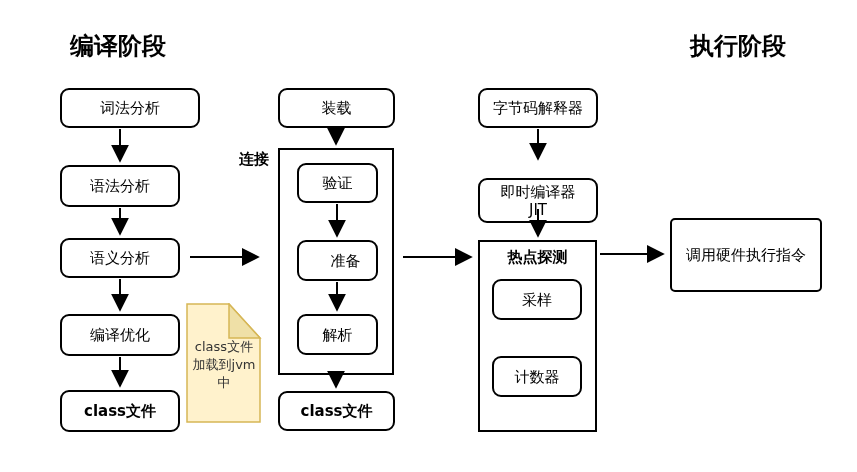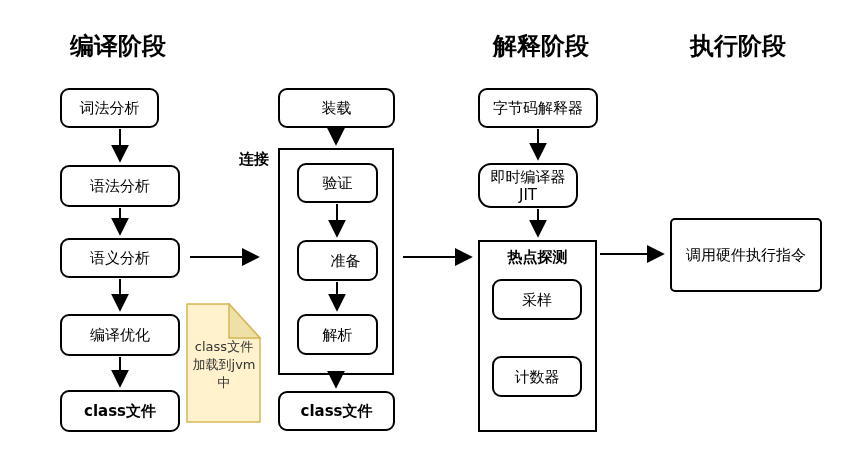--- a/index.html
+++ b/index.html
@@ -61,24 +61,23 @@
     color: #333333;
   }
   .jit-lines { display: flex; flex-direction: column; }
 </style>
 </head>
 <body>
 
 <div class="canvas">
 
   <div class="col-title" style="left:58px; top:32px; width:120px;">编译阶段</div>
-  <div class="col-title" style="left:481px; top:32px; width:120px;">解释阶段</div>
   <div class="col-title" style="left:678px; top:32px; width:120px;">执行阶段</div>
 
-  <div class="rbox" style="left:60px; top:88px; width:99px; height:40px;">词法分析</div>
+  <div class="rbox" style="left:60px; top:88px; width:140px; height:40px;">词法分析</div>
   <div class="rbox" style="left:60px; top:165px; width:120px; height:42px;">语法分析</div>
   <div class="rbox" style="left:60px; top:314px; width:120px; height:42px;">编译优化</div>
   <div class="rbox" style="left:60px; top:238px; width:120px; height:40px;">语义分析</div>
   <div class="rbox bold" style="left:60px; top:390px; width:120px; height:42px;">class文件</div>
 
   <svg class="note-shape" style="left:186px; top:303px;" width="76" height="120" viewBox="0 0 76 120">
     <path d="M1,1 H43 L74,35 V119 H1 Z" fill="#FFF2CC" stroke="#D6B656" stroke-width="1.5"></path>
     <path d="M43,1 V35 H74 Z" fill="#EFE0A7" stroke="#D6B656" stroke-width="1.5"></path>
   </svg>
   <div class="note-text" style="left:190px; top:320px; width:68px; height:90px;">class文件加载到jvm中</div>
@@ -89,21 +88,21 @@
   <div class="group-box" style="left:278px; top:148px; width:116px; height:227px;"></div>
 
   <div class="rbox" style="left:297px; top:163px; width:81px; height:40px;">验证</div>
   <div class="rbox" style="left:297px; top:240px; width:81px; height:41px;padding-left:16px;">准备</div>
   <div class="rbox" style="left:297px; top:314px; width:81px; height:41px;">解析</div>
 
   <div class="rbox bold" style="left:278px; top:391px; width:117px; height:40px;">class文件</div>
 
   <div class="rbox" style="left:478px; top:88px; width:120px; height:40px;">字节码解释器</div>
 
-  <div class="rbox" style="left:478px; top:163px; width:100px; height:45px;border-radius:13px;">
+  <div class="rbox" style="left:478px; top:178px; width:120px; height:45px;">
     <div class="jit-lines">
       <span>即时编译器</span>
       <span>JIT</span>
     </div>
   </div>
 
   <div class="group-box" style="left:478px; top:240px; width:119px; height:192px;"></div>
   <div class="group-label" style="left:478px; top:248px; width:119px;">热点探测</div>
 
   <div class="rbox" style="left:492px; top:279px; width:90px; height:41px;">采样</div>

